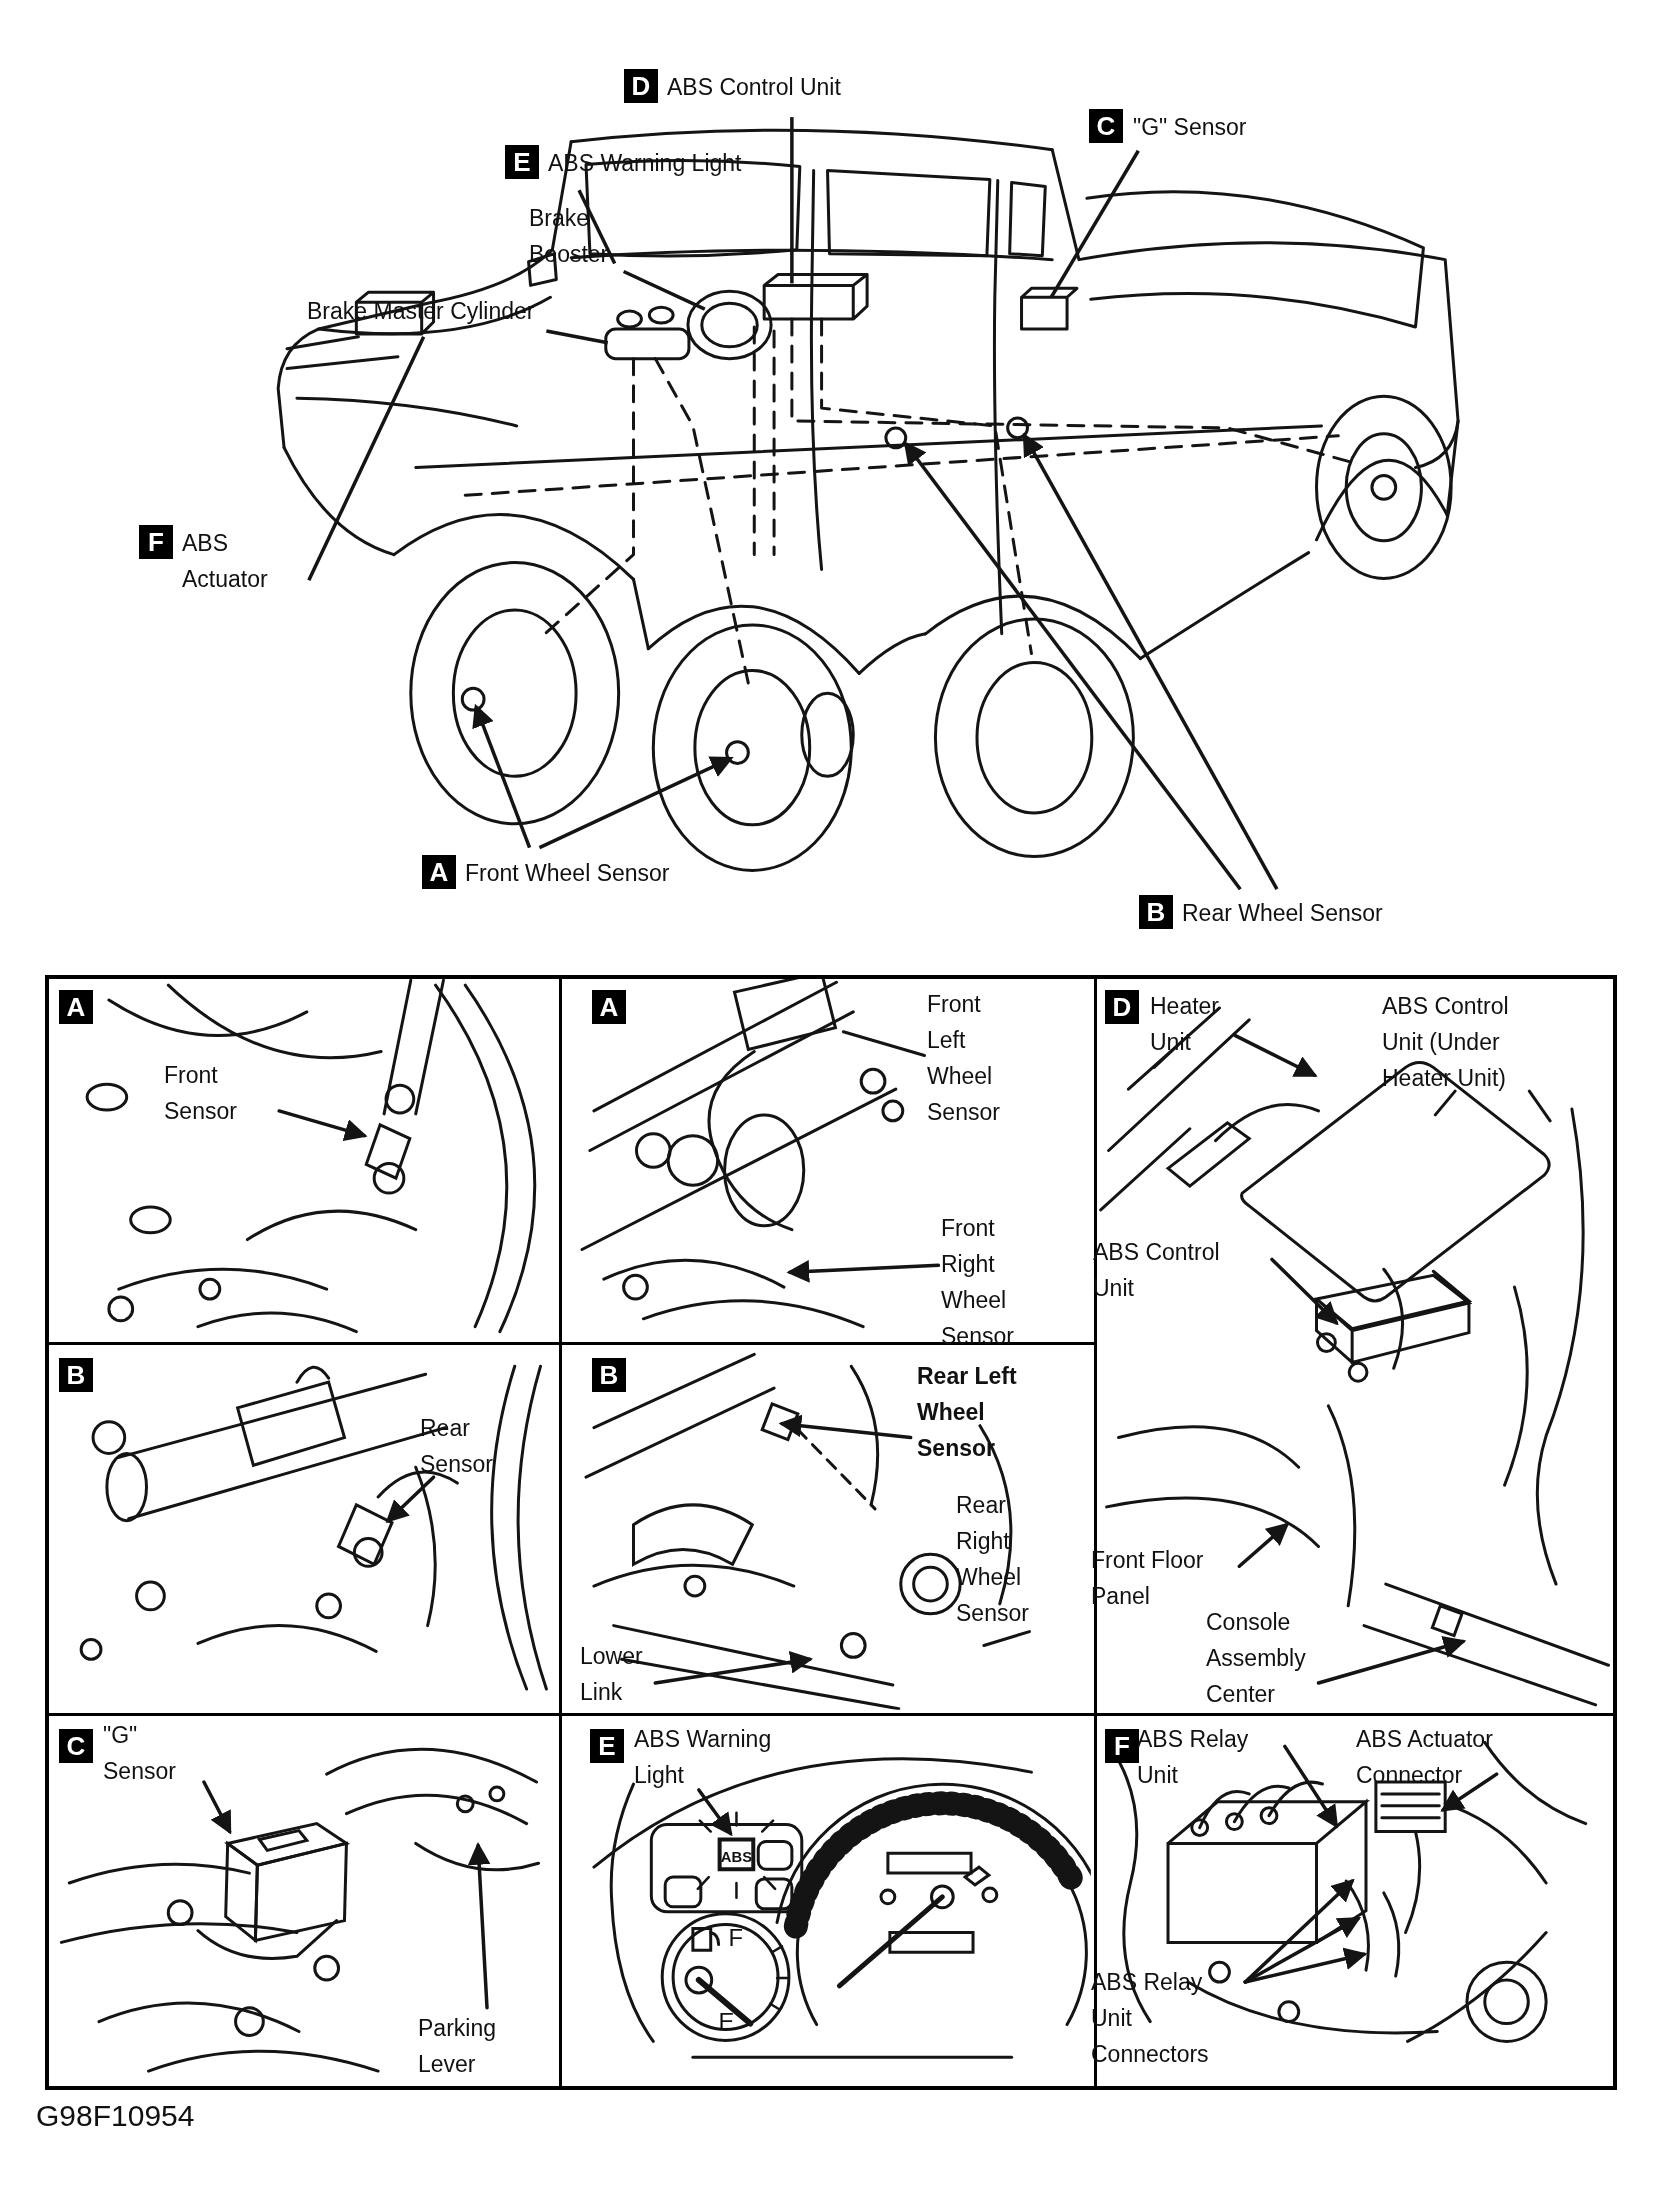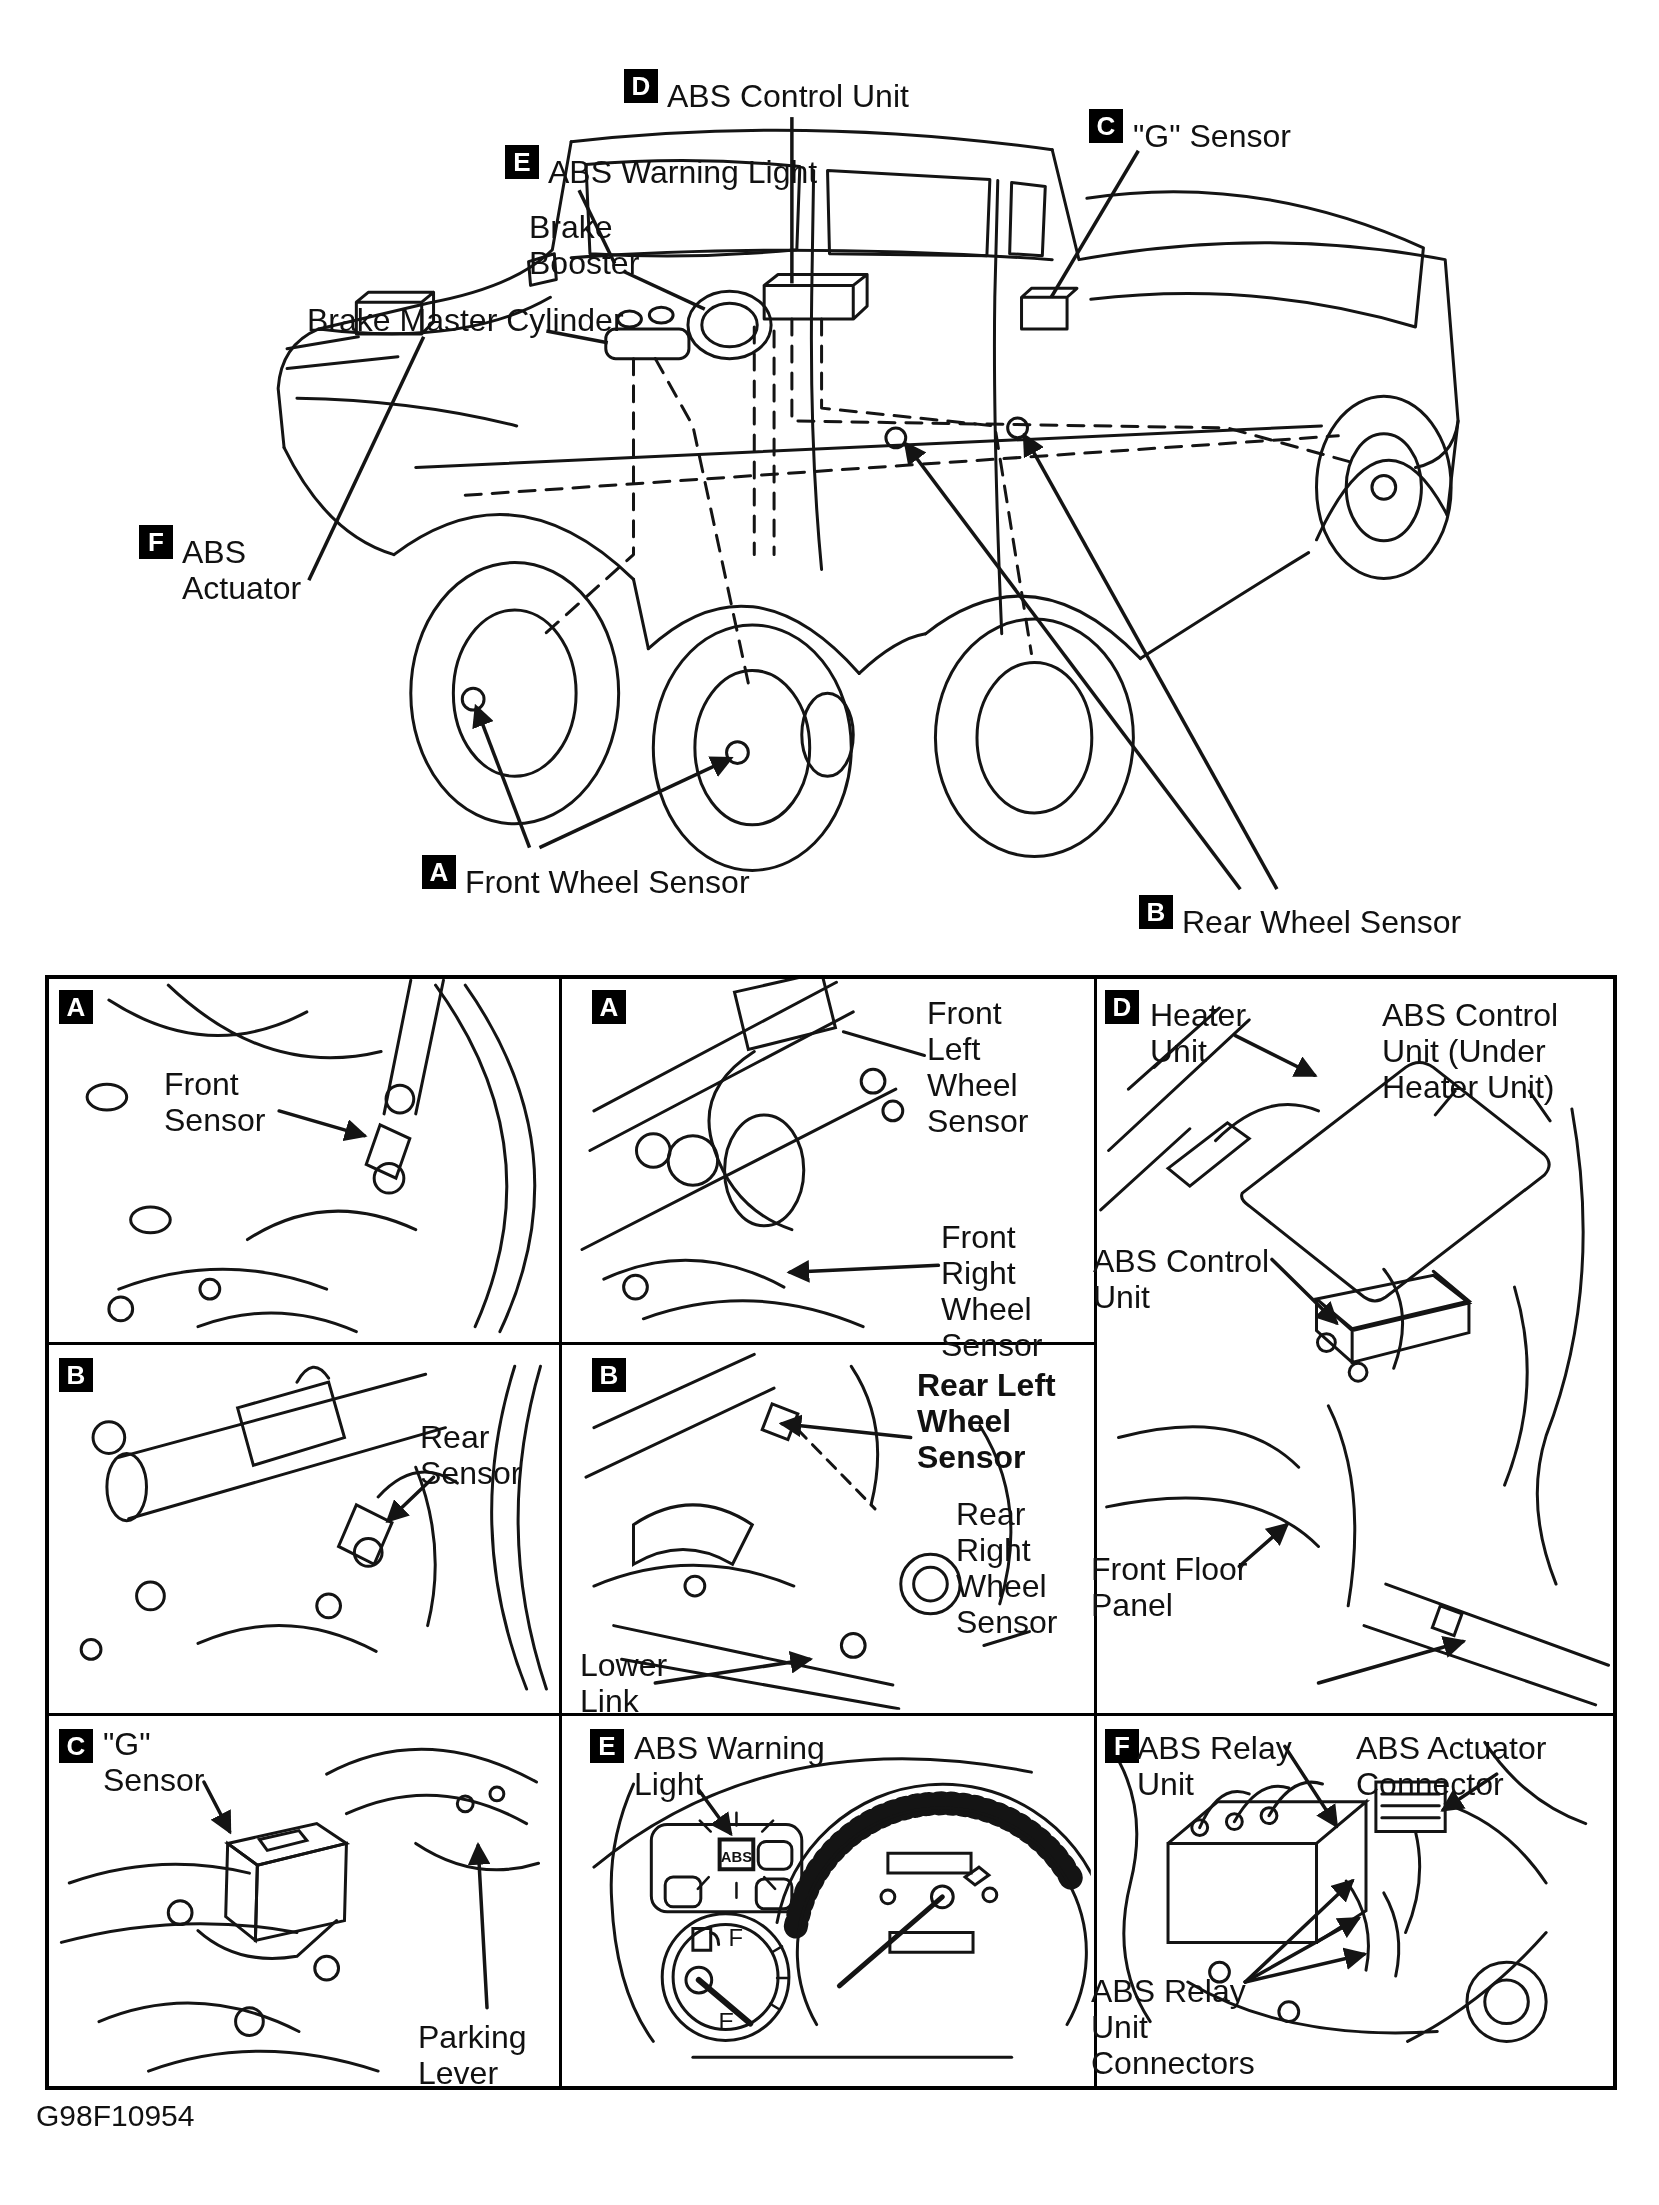--- a/index.html
+++ b/index.html
@@ -1,18 +1,18 @@
 <!DOCTYPE html>
 <html><head>
 <meta charset="utf-8">
 <style>
   html,body{margin:0;padding:0;background:#e8e8e8;}
   .page{position:relative;width:1659px;height:2206px;background:#ffffff;overflow:hidden;
         font-family:"Liberation Sans",sans-serif;color:#111;}
-  .lbl{position:absolute;font-size:32px;line-height:36px;white-space:pre-line;color:#111;margin-top:9px;}
+  .lbl{position:absolute;font-size:23px;line-height:36px;white-space:pre-line;color:#111;}
   .badge{position:absolute;width:34px;height:34px;background:#000;color:#fff;
          font-weight:bold;font-size:26px;line-height:34px;text-align:center;}
   .gridline{position:absolute;background:#000;}
   .code{position:absolute;font-size:30px;color:#111;}
   svg{position:absolute;left:0;top:0;}
   svg *{vector-effect:non-scaling-stroke;}
 </style>
 </head>
 <body>
 
@@ -327,20 +327,23 @@
   <div class="badge" style="left:1105px;top:990px;">D</div>
   <div class="lbl" style="left:1150px;top:988px;">Heater
 Unit</div>
   <div class="lbl" style="left:1382px;top:988px;">ABS Control
 Unit (Under
 Heater Unit)</div>
   <div class="lbl" style="left:1093px;top:1234px;">ABS Control
 Unit</div>
   <div class="lbl" style="left:1091px;top:1542px;">Front Floor
 Panel</div>
+  <div class="lbl" style="left:1206px;top:1604px;">Console
+Assembly
+Center</div>
 
   <div class="badge" style="left:59px;top:1358px;">B</div>
   <div class="lbl" style="left:420px;top:1410px;">Rear
 Sensor</div>
 
   <div class="badge" style="left:592px;top:1358px;">B</div>
   <div class="lbl" style="left:917px;top:1358px;font-weight:bold;">Rear Left
 Wheel
 Sensor</div>
   <div class="lbl" style="left:956px;top:1487px;">Rear

